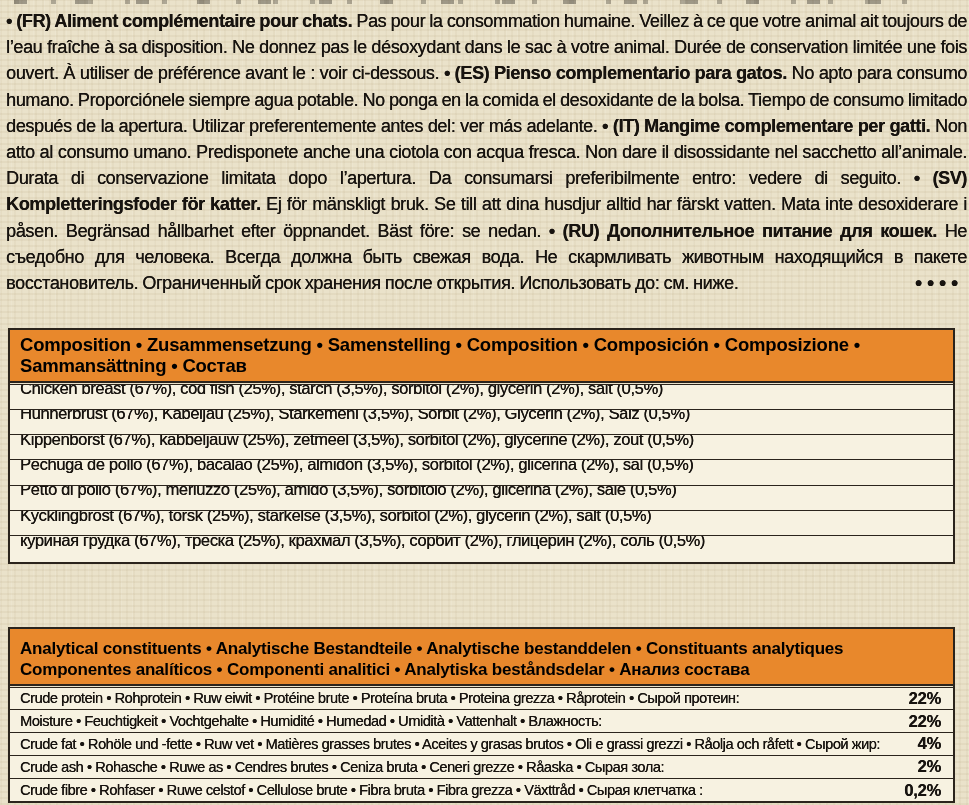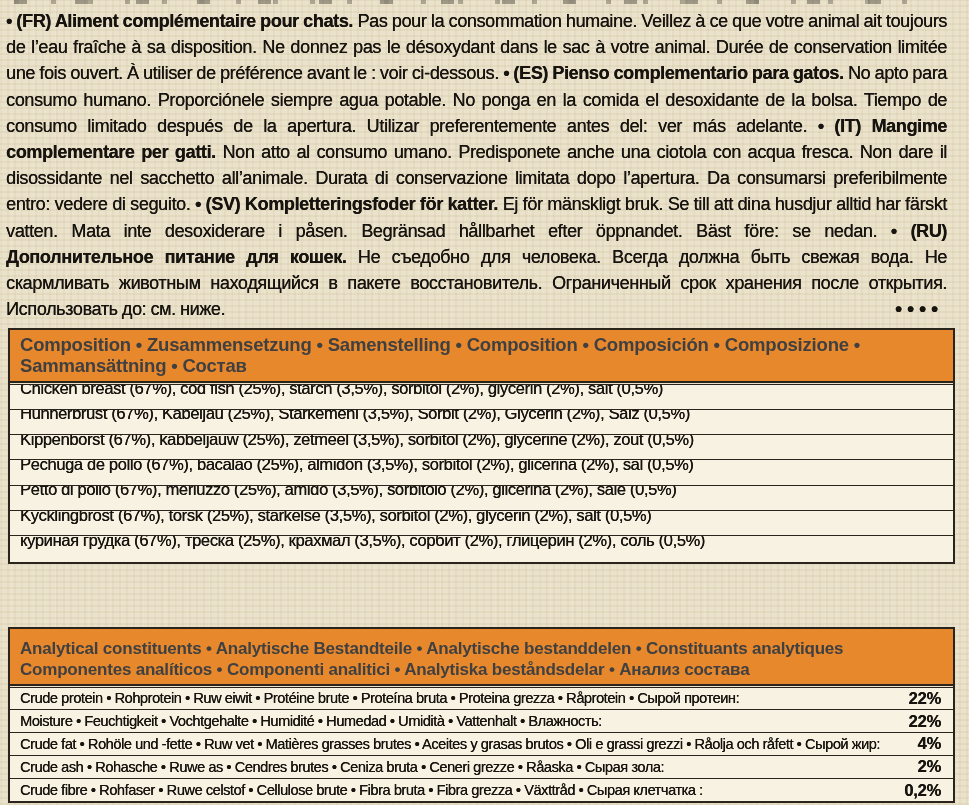--- a/index.html
+++ b/index.html
@@ -18,38 +18,38 @@
       repeating-linear-gradient(90deg, rgba(255,255,255,0.10) 0px, rgba(255,255,255,0.10) 1px, transparent 1px, transparent 11px);
   }
   .remnant {
     position: absolute; top: 0; left: 14px; right: 40px; height: 4px; opacity: .45;
     background-image:
       repeating-linear-gradient(90deg, rgba(25,21,16,.8) 0 13px, transparent 13px 61px),
       repeating-linear-gradient(90deg, rgba(25,21,16,.65) 0 5px, transparent 5px 37px);
   }
   .notice {
     position: absolute; top: 5px; left: 0; right: 0; margin: 0;
-    padding: 3px 22px 0 6px;
+    padding: 3px 2px 0 6px;
     font-size: 18px; line-height: 26.2px; text-align: justify;
     letter-spacing: -0.35px; word-spacing: -0.5px;
     text-shadow: 0.25px 0 currentColor;
   }
   .notice b { font-weight: 700; }
   .end-dots {
     float: right; font-weight: 700; font-size: 20px;
     letter-spacing: 5px; margin-right: 4px; line-height: 26.2px;
   }
   .dtable {
     position: absolute; left: 8px; right: 14px;
     border: 2.2px solid var(--line, #2b241c);
   }
   .comp { top: 328px; }
   .anal { top: 627px; }
   .thead {
-    background: var(--orange, #e8882c); color: #404040; font-weight: 700;
+    background: var(--orange, #e8882c); color: #000000; font-weight: 700;
     padding: 4px 10px 5px; font-size: 18.5px; line-height: 21px;
     letter-spacing: -0.2px;
   }
   .anal .thead { font-size: 17px; line-height: 20.5px; padding: 10px 10px 4px; }
   .headgap {
     height: 3.5px; background: var(--paper, #eae2ca);
     border-top: 2px solid var(--line, #2b241c);
     border-bottom: 1.6px solid var(--line, #2b241c);
   }
   .trow {

